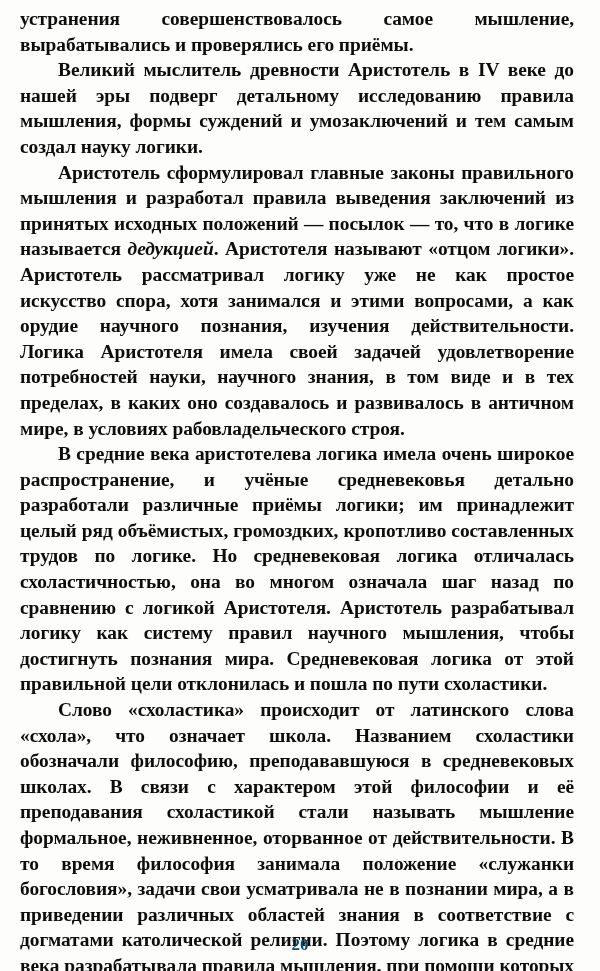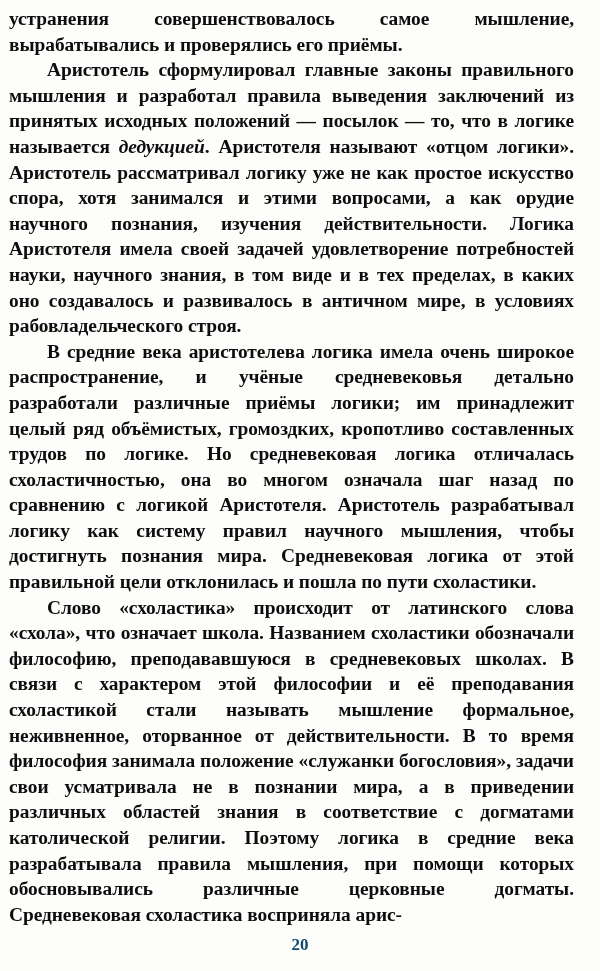--- a/index.html
+++ b/index.html
@@ -6,21 +6,21 @@
     margin: 0;
     padding: 0;
     background: #ffffff;
   }
   .page {
     position: relative;
     width: 600px;
     height: 971px;
     background: #fdfdfb;
     box-sizing: border-box;
-    padding: 6px 26px 0 9px;
+    padding: 6px 26px 0 20px;
     font-family: "Liberation Serif", "DejaVu Serif", serif;
     color: #0d0d0d;
   }
   .body-text {
     font-size: 19.4px;
     line-height: 25.6px;
     text-align: justify;
     text-justify: inter-word;
     -webkit-hyphens: none;
     hyphens: none;
@@ -50,20 +50,21 @@
 </style>
 </head>
 <body>
 
 <div class="page">
 
   <div class="body-text">
 
     <p class="para no-indent">устранения совершенствовалось самое мышление, вырабатывались и проверялись его приёмы.</p>
 
+    <p class="para">Великий мыслитель древности Аристотель в IV веке до нашей эры подверг детальному исследованию правила мышления, формы суждений и умозаключений и тем самым создал науку логики.</p>
 
     <p class="para"><span>Аристотель сформулировал главные законы правильного мышления и разработал правила выведения заключений из принятых исходных положений — посылок — то, что в логике называется </span><em class="italic">дедукцией</em><span>. Аристотеля называют «отцом логики». Аристотель рассматривал логику уже не как простое искусство спора, хотя занимался и этими вопросами, а как орудие научного познания, изучения действительности. Логика Аристотеля имела своей задачей удовлетворение потребностей науки, научного знания, в том виде и в тех пределах, в каких оно создавалось и развивалось в античном мире, в условиях рабовладельческого строя.</span></p>
 
     <p class="para">В средние века аристотелева логика имела очень широкое распространение, и учёные средневековья детально разработали различные приёмы логики; им принадлежит целый ряд объёмистых, громоздких, кропотливо составленных трудов по логике. Но средневековая логика отличалась схоластичностью, она во многом означала шаг назад по сравнению с логикой Аристотеля. Аристотель разрабатывал логику как систему правил научного мышления, чтобы достигнуть познания мира. Средневековая логика от этой правильной цели отклонилась и пошла по пути схоластики.</p>
 
     <p class="para">Слово «схоластика» происходит от латинского слова «схола», что означает школа. Названием схоластики обозначали философию, преподававшуюся в средневековых школах. В связи с характером этой философии и её преподавания схоластикой стали называть мышление формальное, неживненное, оторванное от действительности. В то время философия занимала положение «служанки богословия», задачи свои усматривала не в познании мира, а в приведении различных областей знания в соответствие с догматами католической религии. Поэтому логика в средние века разрабатывала правила мышления, при помощи которых обосновывались различные церковные догматы. Средневековая схоластика восприняла арис-</p>
 
   </div>
 
   <div class="page-number">20</div>

